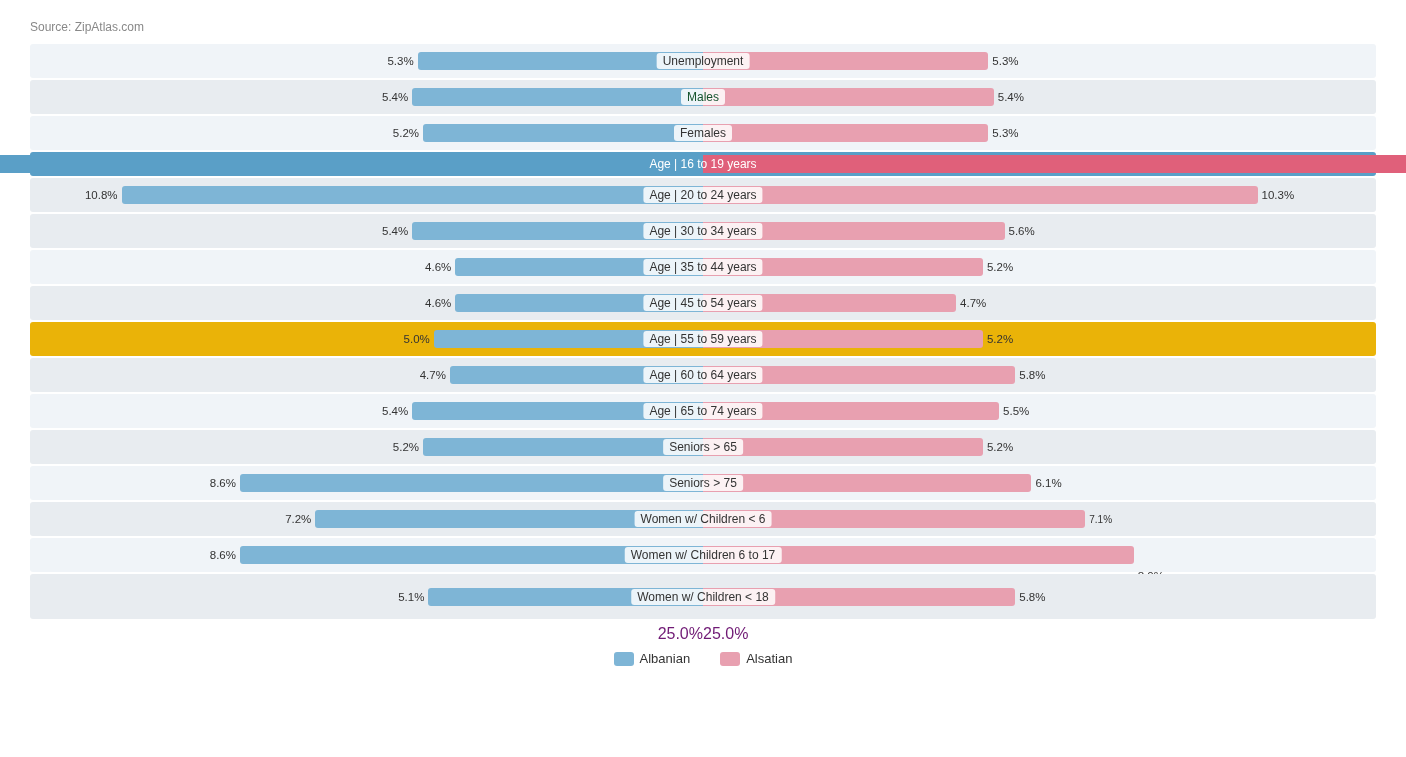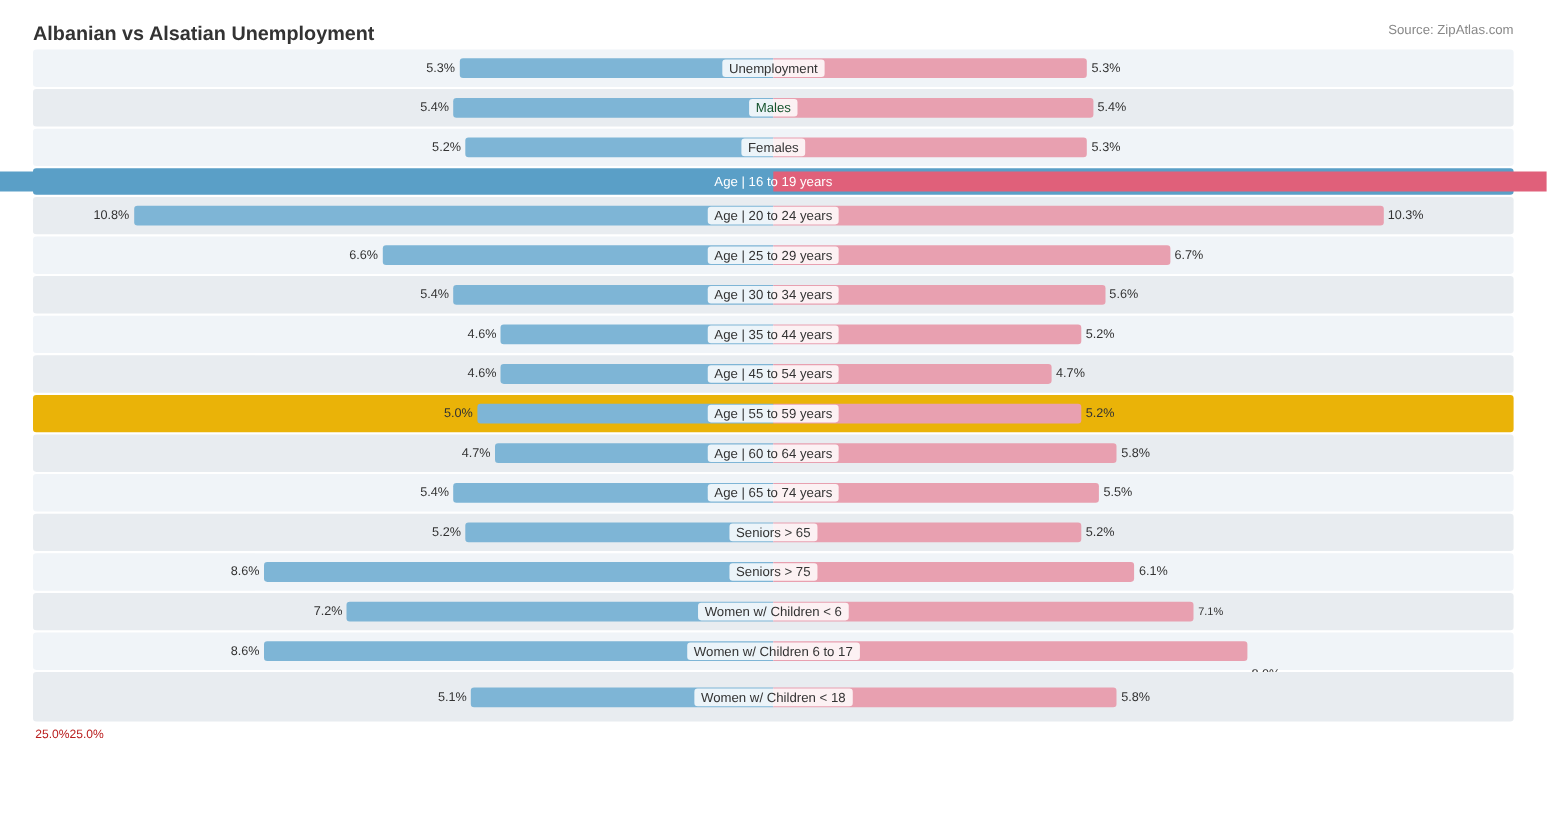--- a/index.html
+++ b/index.html
@@ -37,23 +37,23 @@
       margin-bottom: 2px;
       background: #f5f5f5;
       border-radius: 4px;
       position: relative;
     }
     .row:nth-child(even) {
       background: #ececec;
     }
     .axis-row {
       display: flex;
-      justify-content: flex-start;
-      font-size: 11px;
-      color: #b91c1c;
+      justify-content: center;
+      font-size: 16px;
+      color: #701a75;
       margin-top: 6px;
       padding: 0 2px;
     }
     .legend {
       display: flex;
       justify-content: center;
       gap: 30px;
       margin-top: 8px;
       font-size: 13px;
       color: #333;
@@ -67,21 +67,20 @@
       width: 20px;
       height: 14px;
       border-radius: 3px;
     }
   </style>
 </head>
 <body>
 
 <div class="chart-container">
   <div style="display:flex; justify-content:space-between; align-items:flex-start;">
-    <div class="chart-title">Albanian vs Alsatian Unemployment</div>
     <div class="chart-source">Source: ZipAtlas.com</div>
   </div>
   <div class="chart-area" id="chart-area">
 
   <div class="row" style="background: rgb(240, 244, 248); position: relative; height: 34px; margin-bottom: 2px; border-radius: 3px; display: flex; align-items: center;">
         <div style="position: absolute; right: 50%; width: 21.2%; height: 18px; background: rgb(126, 181, 214); border-radius: 3px 0px 0px 3px; top: 50%; transform: translateY(-50%);"></div>
         <div style="position: absolute; left: 50%; width: 21.2%; height: 18px; background: rgb(232, 160, 176); border-radius: 0px 3px 3px 0px; top: 50%; transform: translateY(-50%);"></div>
         <div style="position: absolute; left: calc(28.8% - 4px); font-size: 11.5px; color: rgb(51, 51, 51); white-space: nowrap; transform: translateX(-100%);">5.3%</div>
         <div style="position: absolute; left: calc(71.2% + 4px); font-size: 11.5px; color: rgb(51, 51, 51); white-space: nowrap;">5.3%</div>
         <div style="position: absolute; left: 50%; transform: translateX(-50%); font-size: 12px; color: rgb(51, 51, 51); background: rgba(255, 255, 255, 0.85); padding: 1px 6px; border-radius: 3px; white-space: nowrap; z-index: 10;">Unemployment</div>
@@ -105,27 +104,20 @@
         <div style="position: absolute; left: 50%; width: 82%; height: 18px; background: rgb(224, 96, 122); border-radius: 0px 3px 3px 0px; top: 50%; transform: translateY(-50%);"></div>
         <div style="position: absolute; left: 50%; transform: translateX(-50%); font-size: 12px; color: rgb(255, 255, 255); background: transparent; padding: 1px 6px; border-radius: 3px; white-space: nowrap; z-index: 10;">Age | 16 to 19 years</div>
       </div>
       <div class="row" style="background: rgb(232, 236, 240); position: relative; height: 34px; margin-bottom: 2px; border-radius: 3px; display: flex; align-items: center;">
         <div style="position: absolute; right: 50%; width: 43.2%; height: 18px; background: rgb(126, 181, 214); border-radius: 3px 0px 0px 3px; top: 50%; transform: translateY(-50%);"></div>
         <div style="position: absolute; left: 50%; width: 41.2%; height: 18px; background: rgb(232, 160, 176); border-radius: 0px 3px 3px 0px; top: 50%; transform: translateY(-50%);"></div>
         <div style="position: absolute; left: calc(6.8% - 4px); font-size: 11.5px; color: rgb(51, 51, 51); white-space: nowrap; transform: translateX(-100%);">10.8%</div>
         <div style="position: absolute; left: calc(91.2% + 4px); font-size: 11.5px; color: rgb(51, 51, 51); white-space: nowrap;">10.3%</div>
         <div style="position: absolute; left: 50%; transform: translateX(-50%); font-size: 12px; color: rgb(51, 51, 51); background: rgba(255, 255, 255, 0.85); padding: 1px 6px; border-radius: 3px; white-space: nowrap; z-index: 10;">Age | 20 to 24 years</div>
       </div>
-      <div class="row" style="background: rgb(240, 244, 248); position: relative; height: 34px; margin-bottom: 2px; border-radius: 3px; display: flex; align-items: center;">
-        <div style="position: absolute; right: 50%; width: 26.4%; height: 18px; background: rgb(126, 181, 214); border-radius: 3px 0px 0px 3px; top: 50%; transform: translateY(-50%);"></div>
-        <div style="position: absolute; left: 50%; width: 26.8%; height: 18px; background: rgb(232, 160, 176); border-radius: 0px 3px 3px 0px; top: 50%; transform: translateY(-50%);"></div>
-        <div style="position: absolute; left: calc(23.6% - 4px); font-size: 11.5px; color: rgb(51, 51, 51); white-space: nowrap; transform: translateX(-100%);">6.6%</div>
-        <div style="position: absolute; left: calc(76.8% + 4px); font-size: 11.5px; color: rgb(51, 51, 51); white-space: nowrap;">6.7%</div>
-        <div style="position: absolute; left: 50%; transform: translateX(-50%); font-size: 12px; color: rgb(51, 51, 51); background: rgba(255, 255, 255, 0.85); padding: 1px 6px; border-radius: 3px; white-space: nowrap; z-index: 10;">Age | 25 to 29 years</div>
-      </div>
       <div class="row" style="background: rgb(232, 236, 240); position: relative; height: 34px; margin-bottom: 2px; border-radius: 3px; display: flex; align-items: center;">
         <div style="position: absolute; right: 50%; width: 21.6%; height: 18px; background: rgb(126, 181, 214); border-radius: 3px 0px 0px 3px; top: 50%; transform: translateY(-50%);"></div>
         <div style="position: absolute; left: 50%; width: 22.4%; height: 18px; background: rgb(232, 160, 176); border-radius: 0px 3px 3px 0px; top: 50%; transform: translateY(-50%);"></div>
         <div style="position: absolute; left: calc(28.4% - 4px); font-size: 11.5px; color: rgb(51, 51, 51); white-space: nowrap; transform: translateX(-100%);">5.4%</div>
         <div style="position: absolute; left: calc(72.4% + 4px); font-size: 11.5px; color: rgb(51, 51, 51); white-space: nowrap;">5.6%</div>
         <div style="position: absolute; left: 50%; transform: translateX(-50%); font-size: 12px; color: rgb(51, 51, 51); background: rgba(255, 255, 255, 0.85); padding: 1px 6px; border-radius: 3px; white-space: nowrap; z-index: 10;">Age | 30 to 34 years</div>
       </div>
       <div class="row" style="background: rgb(240, 244, 248); position: relative; height: 34px; margin-bottom: 2px; border-radius: 3px; display: flex; align-items: center;">
         <div style="position: absolute; right: 50%; width: 18.4%; height: 18px; background: rgb(126, 181, 214); border-radius: 3px 0px 0px 3px; top: 50%; transform: translateY(-50%);"></div>
         <div style="position: absolute; left: 50%; width: 20.8%; height: 18px; background: rgb(232, 160, 176); border-radius: 0px 3px 3px 0px; top: 50%; transform: translateY(-50%);"></div>
@@ -194,13 +186,23 @@
         <div style="position: absolute; left: 50%; width: 23.2%; height: 18px; background: rgb(232, 160, 176); border-radius: 0px 3px 3px 0px; top: 50%; transform: translateY(-50%);"></div>
         <div style="position: absolute; left: calc(29.6% - 4px); font-size: 11.5px; color: rgb(51, 51, 51); white-space: nowrap; transform: translateX(-100%);">5.1%</div>
         <div style="position: absolute; left: calc(73.2% + 4px); font-size: 11.5px; color: rgb(51, 51, 51); white-space: nowrap;">5.8%</div>
         <div style="position: absolute; left: 50%; transform: translateX(-50%); font-size: 12px; color: rgb(51, 51, 51); background: rgba(255, 255, 255, 0.85); padding: 1px 6px; border-radius: 3px; white-space: nowrap; z-index: 10;">Women w/ Children &lt; 18</div>
       </div>
     </div>
   <div class="axis-row">
     <span>25.0%</span>
     <span>25.0%</span>
   </div>
+  <div class="legend">
+    <div class="legend-item">
+      <div class="legend-swatch" style="background:#7eb5d6;"></div>
+      <span>Albanian</span>
+    </div>
+    <div class="legend-item">
+      <div class="legend-swatch" style="background:#e8a0b0;"></div>
+      <span>Alsatian</span>
+    </div>
+  </div>
 </div>
 
 </body></html>

